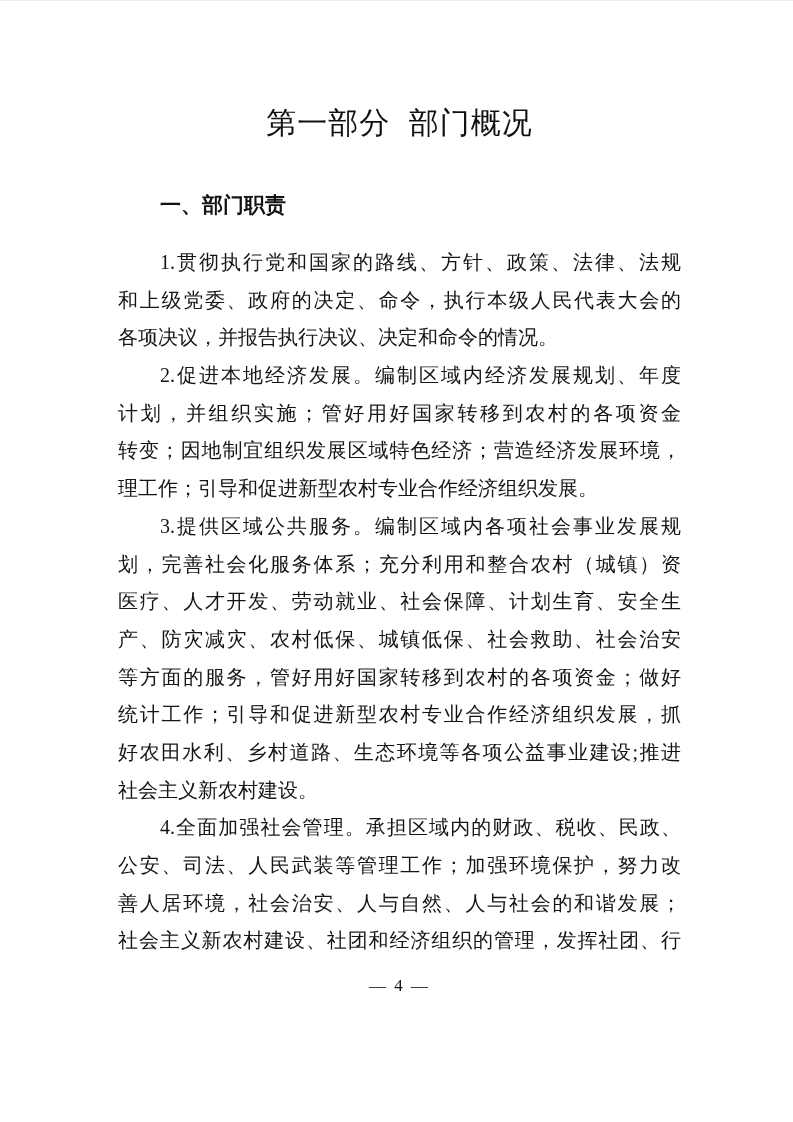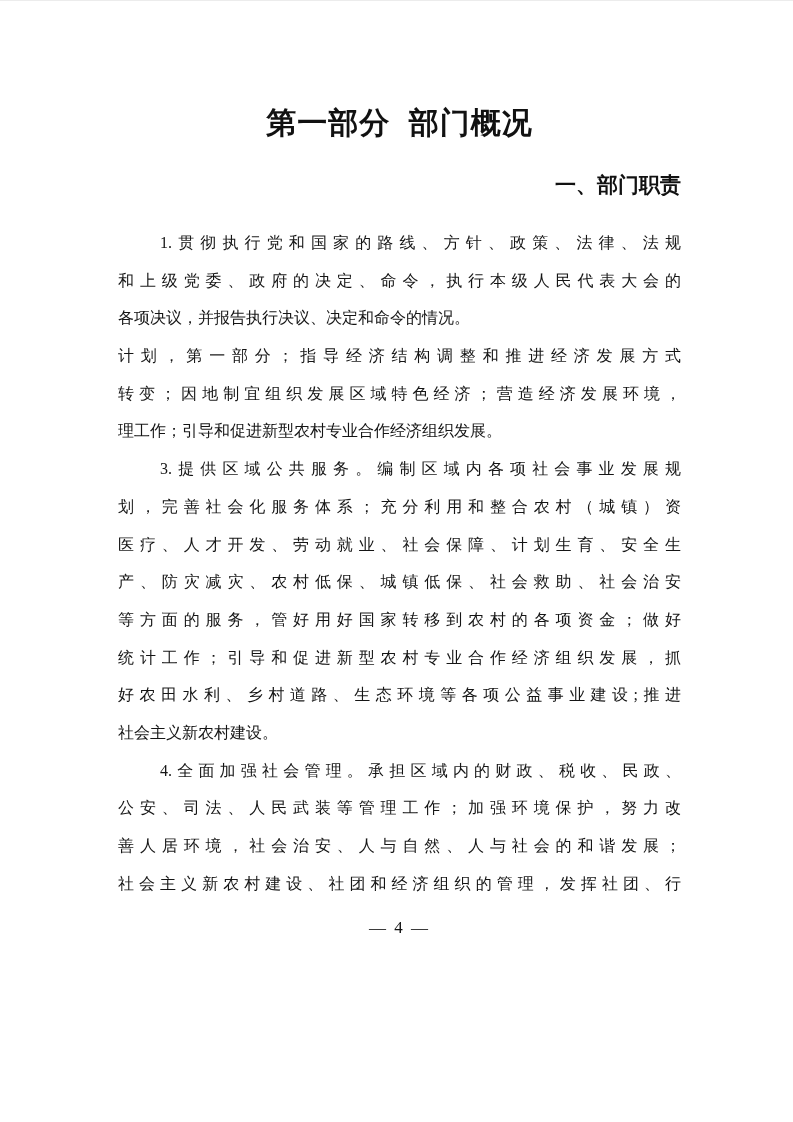--- a/index.html
+++ b/index.html
@@ -21,42 +21,41 @@
     top: 0;
     left: 0;
     width: 793px;
     height: 1122px;
     padding: 0 112px 0 118px;
     box-sizing: border-box;
   }
   .title {
     margin: 99px 0 0 0;
     font-family: "Liberation Sans", sans-serif;
-    font-weight: 700;
+    font-weight: 400;
     font-size: 30px;
     line-height: 45px;
     text-align: center;
     word-spacing: 9px;
     letter-spacing: 1px;
     color: #111111;
   }
   .heading {
-    margin: 28px 0 0 0;
+    margin: 48px 0 0 0;
     padding-left: 42px;
     font-family: "Liberation Sans", sans-serif;
     font-weight: 700;
     font-size: 21px;
     line-height: 23px;
     color: #111111;
-    text-align: right;
   }
   .body-text {
     margin-top: 28px;
     font-family: "Liberation Serif", serif;
-    font-size: 16px;
+    font-size: 20px;
     color: #151515;
   }
   .para {
     margin: 0;
     padding: 0;
   }
   .line {
     line-height: 37.7px;
     height: 37.7px;
     text-align: justify;
@@ -90,21 +89,22 @@
 
   <div class="body-text">
 
     <div class="para">
       <div class="line indent">1.贯彻执行党和国家的路线、方针、政策、法律、法规</div>
       <div class="line">和上级党委、政府的决定、命令，执行本级人民代表大会的</div>
       <div class="line para-end">各项决议，并报告执行决议、决定和命令的情况。</div>
     </div>
 
     <div class="para">
-      <div class="line">计划，第一部分；指导经济结构调整和推进经济发展方式</div>
+      <div class="line indent">2.促进本地经济发展。编制区域内经济发展规划、年度</div>
+      <div class="line">计划，并组织实施；管好用好国家转移到农村的各项资金</div>
       <div class="line">转变；因地制宜组织发展区域特色经济；营造经济发展环境，</div>
       <div class="line para-end">理工作；引导和促进新型农村专业合作经济组织发展。</div>
     </div>
 
     <div class="para">
       <div class="line indent">3.提供区域公共服务。编制区域内各项社会事业发展规</div>
       <div class="line">划，完善社会化服务体系；充分利用和整合农村（城镇）资</div>
       <div class="line">医疗、人才开发、劳动就业、社会保障、计划生育、安全生</div>
       <div class="line">产、防灾减灾、农村低保、城镇低保、社会救助、社会治安</div>
       <div class="line">等方面的服务，管好用好国家转移到农村的各项资金；做好</div>

